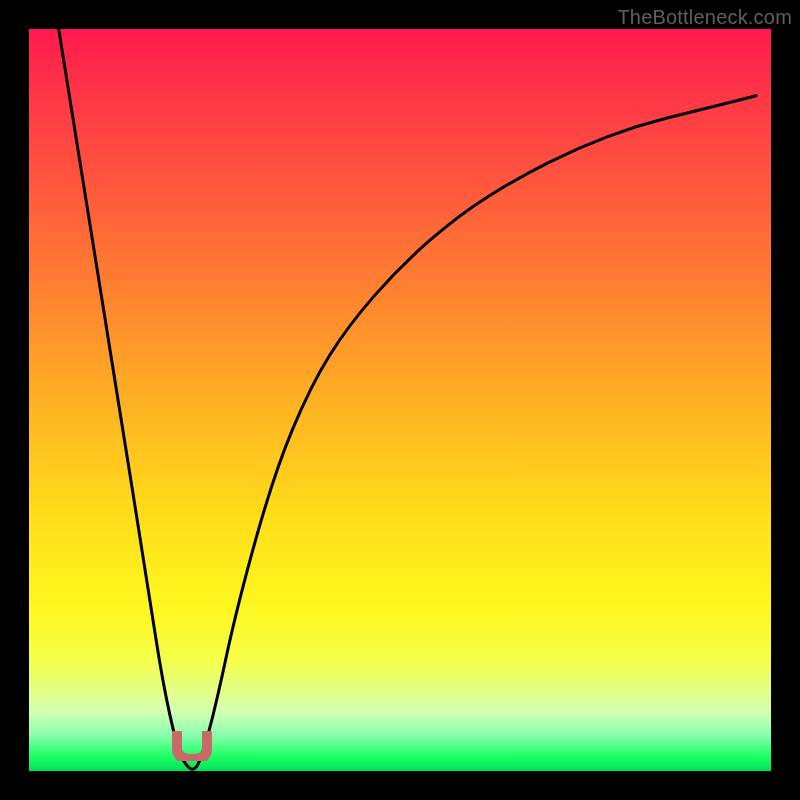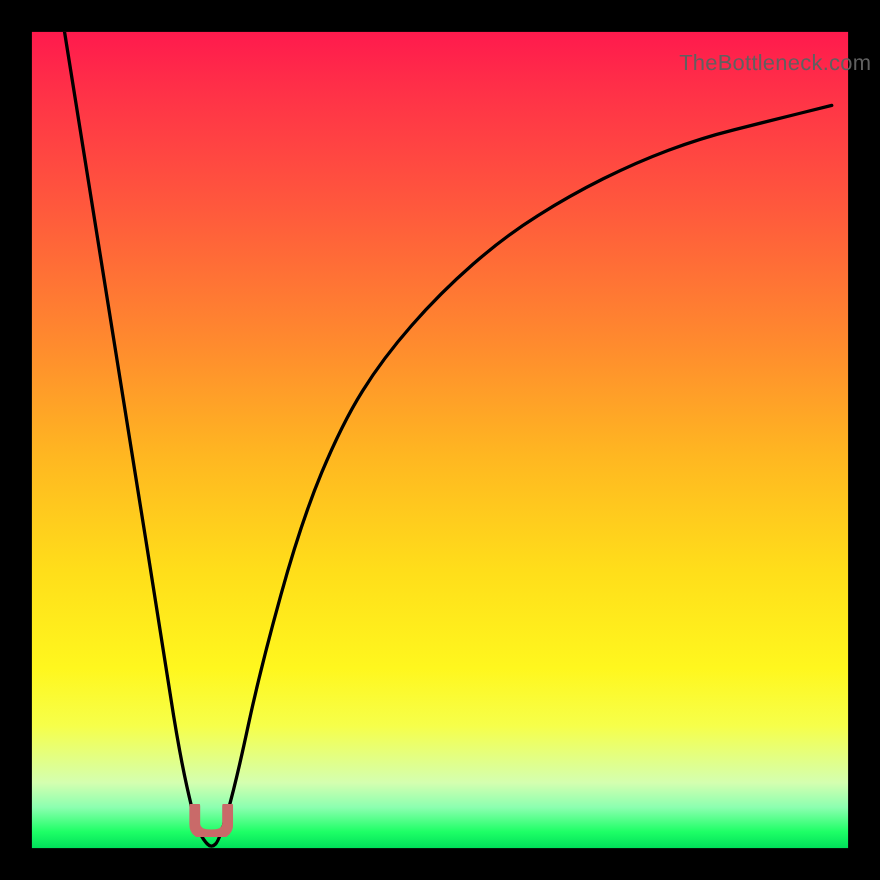--- a/index.html
+++ b/index.html
@@ -43,21 +43,20 @@
   }
   .watermark {
     position: absolute;
     top: 6px;
     right: 8px;
     color: #606060;
     font-size: 20px;
     font-weight: 500;
     font-family: Arial, sans-serif;
     letter-spacing: 0.2px;
-    margin-top: 41px;
   }
   svg.curve {
     position: absolute;
     left: 0;
     top: 0;
     width: 742px;
     height: 742px;
     pointer-events: none;
   }
   .bottom-u {

